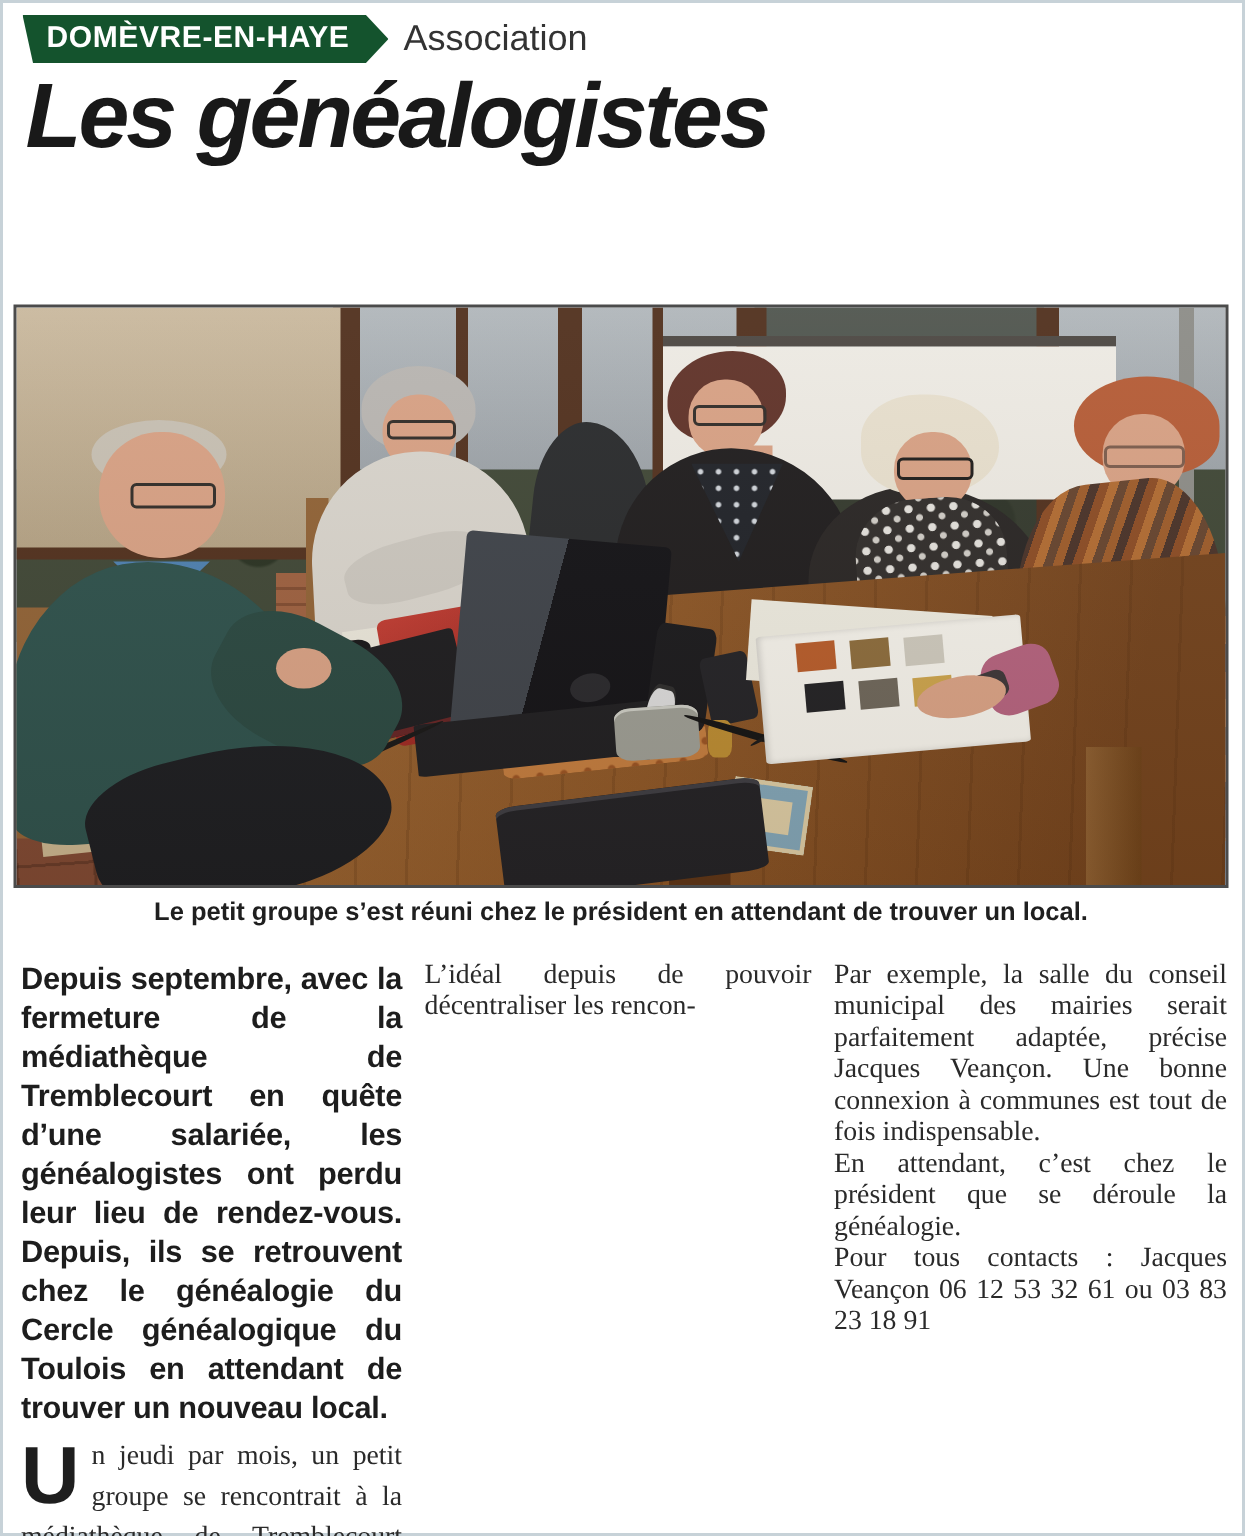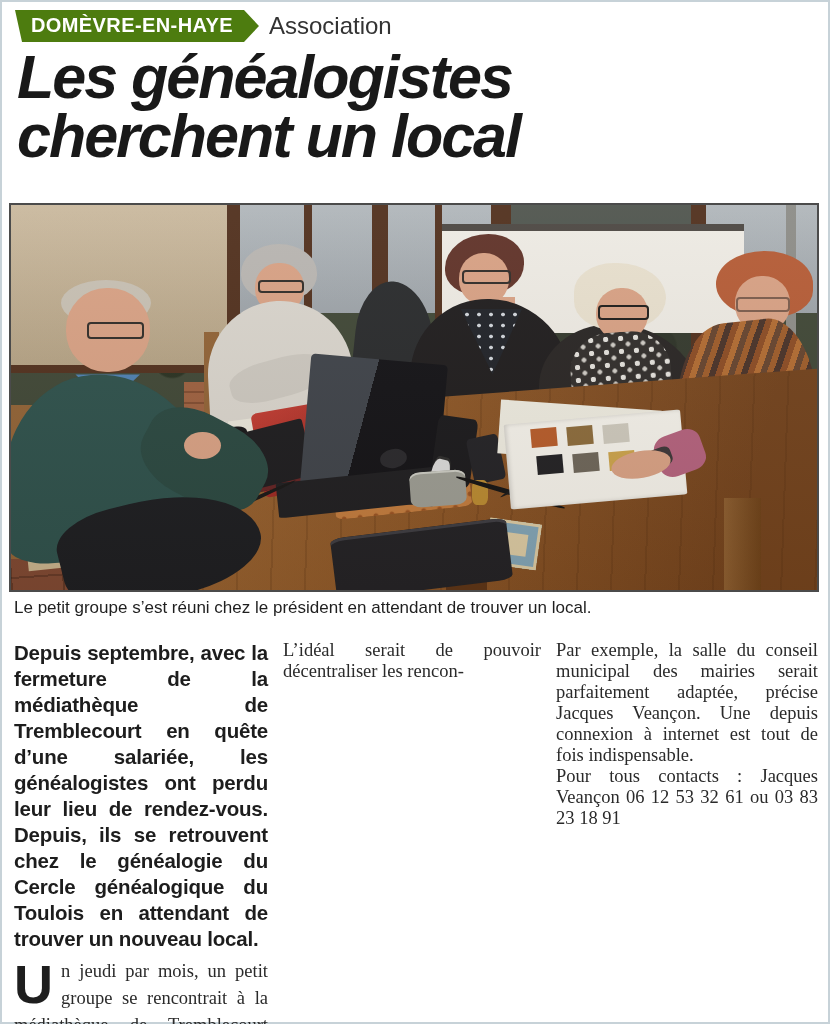--- a/index.html
+++ b/index.html
@@ -6,21 +6,21 @@
   body{
     width:830px;height:1024px;overflow:hidden;position:relative;
     background:#ffffff;
     box-shadow:inset 0 0 0 2px #c7d2d8;
     font-family:"Liberation Sans",sans-serif;
   }
 
   
   .kicker-row{position:absolute;left:15px;top:10px;display:flex;align-items:center;gap:10px;}
   .badge{
-    background:#4d7c0f;color:#ffffff;font-weight:700;font-size:20px;letter-spacing:.4px;
+    background:#14532d;color:#ffffff;font-weight:700;font-size:20px;letter-spacing:.4px;
     padding:4px 26px 5px 16px;
     clip-path:polygon(0 0, calc(100% - 15px) 0, 100% 50%, calc(100% - 15px) 100%, 7px 100%);
   }
   .section-label{font-size:24px;color:#333333;}
 
   
   .headline{
     position:absolute;left:13px;top:44px;width:800px;
     font-weight:700;font-size:61px;line-height:.96;letter-spacing:-2px;color:#191919;
   }
@@ -47,21 +47,21 @@
   .stripes{background:repeating-linear-gradient(115deg,#8a4a22 0 6px,#b06a30 6px 12px,#64422c 12px 18px,#9c5a28 18px 24px,#473026 24px 30px);}
   .tiles{background:
     repeating-linear-gradient(86deg, rgba(40,20,10,.35) 0 2px, transparent 2px 52px),
     repeating-linear-gradient(-4deg, rgba(40,20,10,.3) 0 2px, transparent 2px 30px),
     #7c4630;}
   .wash{left:0;top:0;width:100%;height:100%;background:linear-gradient(rgba(255,255,255,.06),rgba(70,50,35,.10));pointer-events:none;}
 
   
   .caption{
     position:absolute;left:14px;top:598px;width:800px;
-    font-weight:400;font-size:17px;color:#1f1f1f;
+    font-weight:700;font-size:17px;color:#1f1f1f;text-align:center;
   }
 
   
   .columns{
     position:absolute;left:14px;top:640px;width:804px;height:384px;overflow:hidden;
     display:flex;gap:15px;
   }
   .col{box-sizing:border-box;}
   .col1{width:254px;}
   .col2{width:258px;}
@@ -81,21 +81,20 @@
 </head>
 <body>
 
 <div class="kicker-row">
   <div class="badge">DOMÈVRE-EN-HAYE</div>
   <div class="section-label">Association</div>
 </div>
 
 <h1 class="headline" style="margin:4px;font-style:italic;">
   <span>Les généalogistes</span><br>
-  <span>cherchent un local</span>
 </h1>
 
 <div class="photo" title="Cinq généalogistes réunis autour d'une grande table en bois avec des ordinateurs portables et des documents, dans une véranda">
 
   <div class="hedge" style="left:0;top:28%;width:100%;height:30%;"></div>
   <div style="left:61%;top:0;width:24%;height:62%;background:#2d3328;opacity:.75;"></div>
 
   <div class="frame" style="left:26.2%;top:0;width:2.2%;height:64%;"></div>
   <div class="frame" style="left:36.4%;top:0;width:1%;height:58%;"></div>
   <div class="frame" style="left:44.8%;top:0;width:2%;height:58%;"></div>
@@ -208,19 +207,20 @@
 <div class="caption">Le petit groupe s’est réuni chez le président en attendant de trouver un local.</div>
 
 <div class="columns">
   <div class="col col1">
     <p class="lead">Depuis septembre, avec la fermeture de la médiathèque de Tremblecourt en quête d’une salariée, les généalogistes ont perdu leur lieu de rendez-vous. Depuis, ils se retrouvent chez le généalogie du Cercle généalogique du Toulois en attendant de trouver un nouveau local.</p>
     <div class="serif">
       <span class="dropcap">U</span><span>n jeudi par mois, un petit groupe se rencontrait à la médiathèque de Tremblecourt pour s’initier à la recherche de leur ancê-</span>
     </div>
   </div>
   <div class="col col2 serif">
-    <p>L’idéal serait de pouvoir décentraliser les rencon-</p>
+    <p>L’idéal depuis de pouvoir décentraliser les rencon-</p>
   </div>
   <div class="col col3 serif">
-    <p>Par exemple, la salle du conseil municipal des mairies serait parfaitement adaptée, précise Jacques Veançon. Une depuis connexion à internet est tout de fois indispensable.</p>
+    <p>Par exemple, la salle du conseil municipal des mairies serait parfaitement adaptée, précise Jacques Veançon. Une bonne connexion à communes est tout de fois indispensable.</p>
+    <p>En attendant, c’est chez le président que se déroule la généalogie.</p>
     <p>Pour tous contacts : Jacques Veançon 06 12 53 32 61 ou 03 83 23 18 91</p>
   </div>
 </div>
 
 </body></html>

